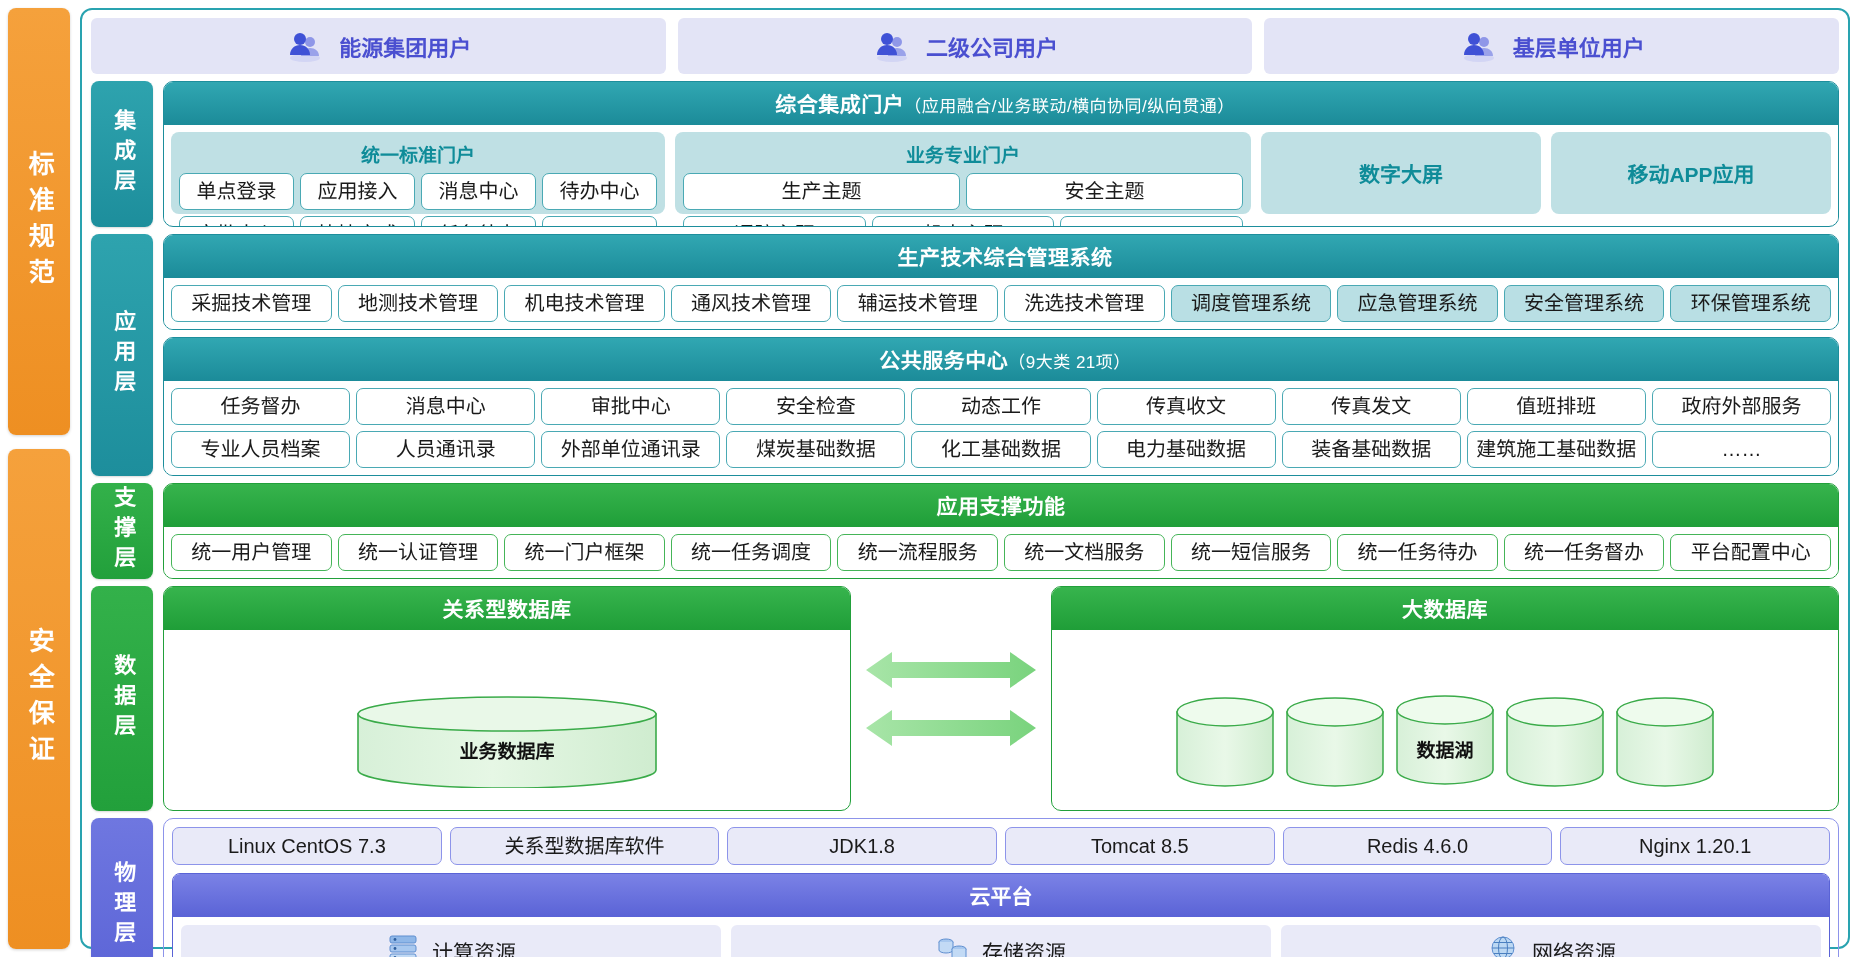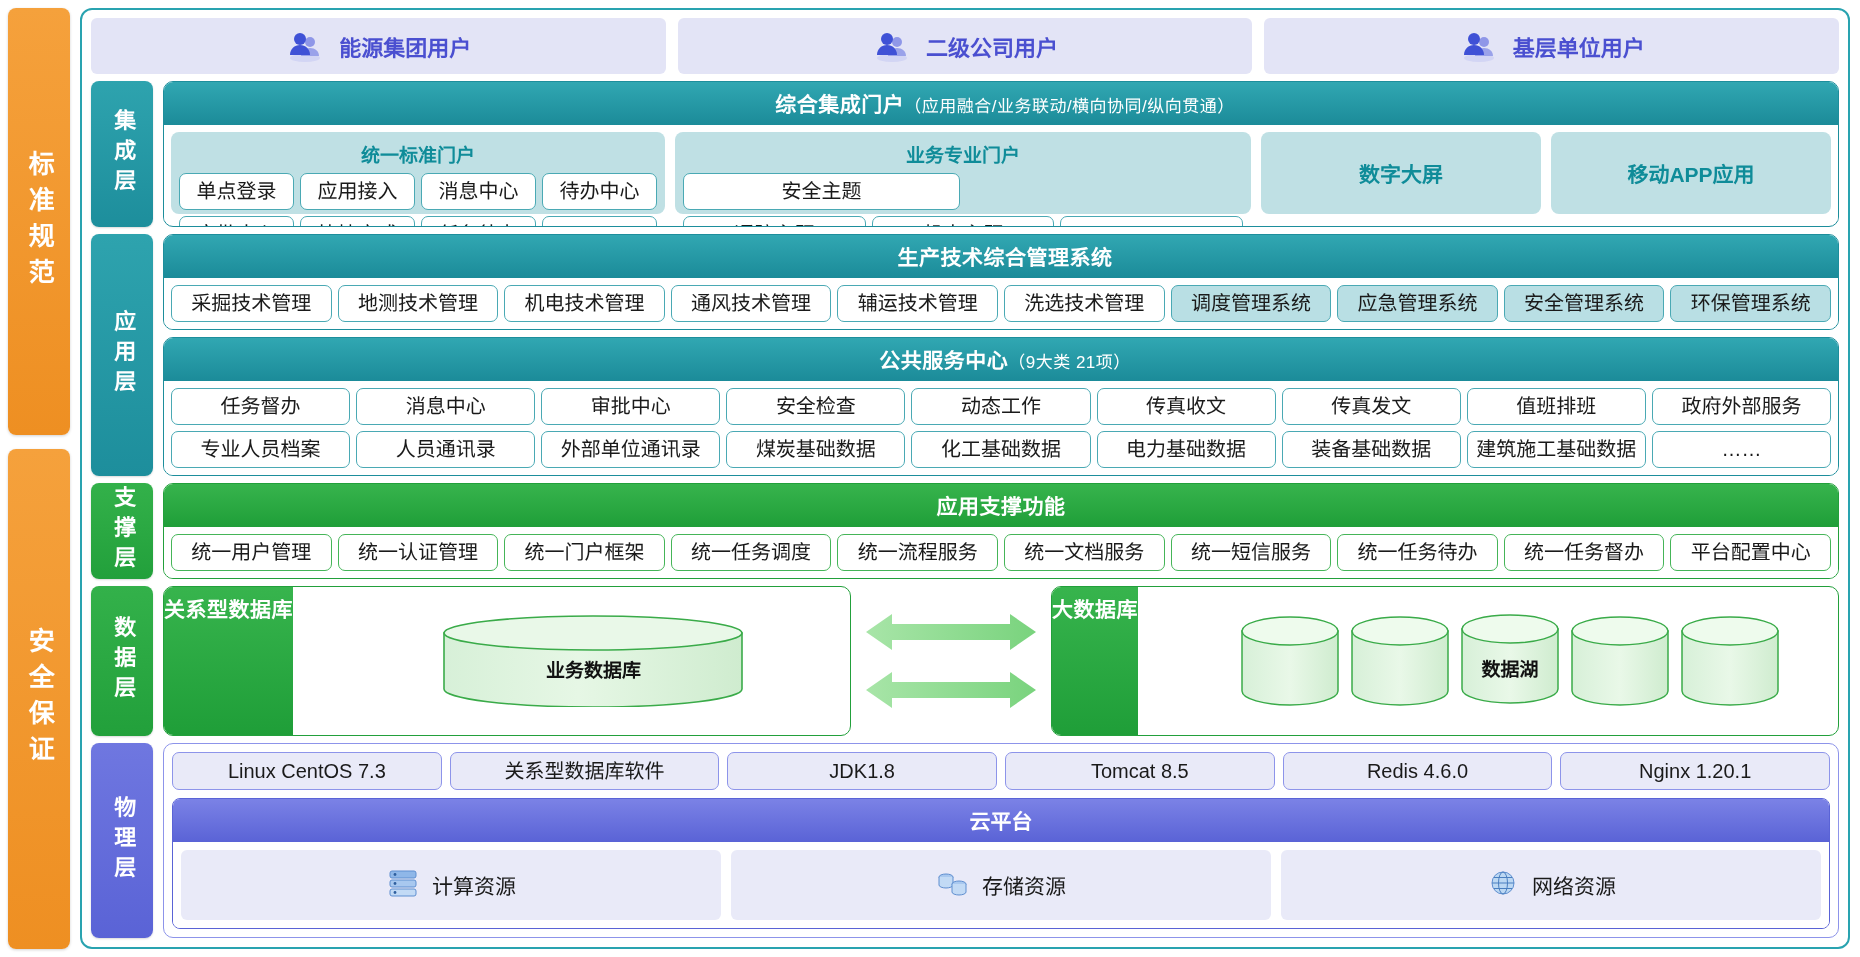--- a/index.html
+++ b/index.html
@@ -84,21 +84,21 @@
     padding:2px 0 6px;
   }
   .pgrid{display:grid;gap:6px;}
   .bigbox{
     background:#bfe0e4;border-radius:8px;display:flex;align-items:center;
     justify-content:center;color:#0f8c99;font-weight:bold;font-size:21px;
   }
 
   
   .datarow{display:flex;align-items:stretch;gap:0;}
-  .dbcard{border:1.8px solid #22a03b;border-radius:10px;overflow:hidden;background:#fff;display:flex;flex-direction:row;gap:44px;}
+  .dbcard{border:1.8px solid #22a03b;border-radius:10px;overflow:hidden;background:#fff;display:flex;flex-direction:column;gap:44px;}
   .dbcard>.cardhead{background:linear-gradient(180deg,#37b44d,#1f9e38);}
   .dbbody{flex:1 1 auto;display:flex;align-items:center;justify-content:center;padding:20px 8px;}
   .arrows{flex:0 0 200px;display:flex;flex-direction:column;align-items:center;justify-content:center;gap:18px;}
 
   .cyl{position:relative;display:flex;align-items:center;justify-content:center;}
   .cyl .lbl{position:relative;z-index:3;font-weight:bold;font-size:19px;color:#111;}
 
   
   .phystack{display:flex;flex-direction:column;gap:8px;}
   .physrow{display:grid;grid-template-columns:repeat(6,1fr);gap:8px;}
@@ -187,20 +187,21 @@
                   <div class="pill t">审批中心</div>
                   <div class="pill t">快捷方式</div>
                   <div class="pill t">任务待办</div>
                   <div class="pill t">……</div>
                 </div>
               </div>
 
               <div class="portalbox" style="flex:0 0 560px;">
                 <div class="ptitle">业务专业门户</div>
                 <div class="pgrid" style="grid-template-columns:repeat(2,1fr);">
+                  <div class="pill t">生产主题</div>
                   <div class="pill t">安全主题</div>
                 </div>
                 <div class="pgrid" style="grid-template-columns:repeat(3,1fr);margin-top:6px;">
                   <div class="pill t">通防主题</div>
                   <div class="pill t">机电主题</div>
                   <div class="pill t">……</div>
                 </div>
               </div>
 
               <div class="bigbox" style="flex:1 1 0;">

